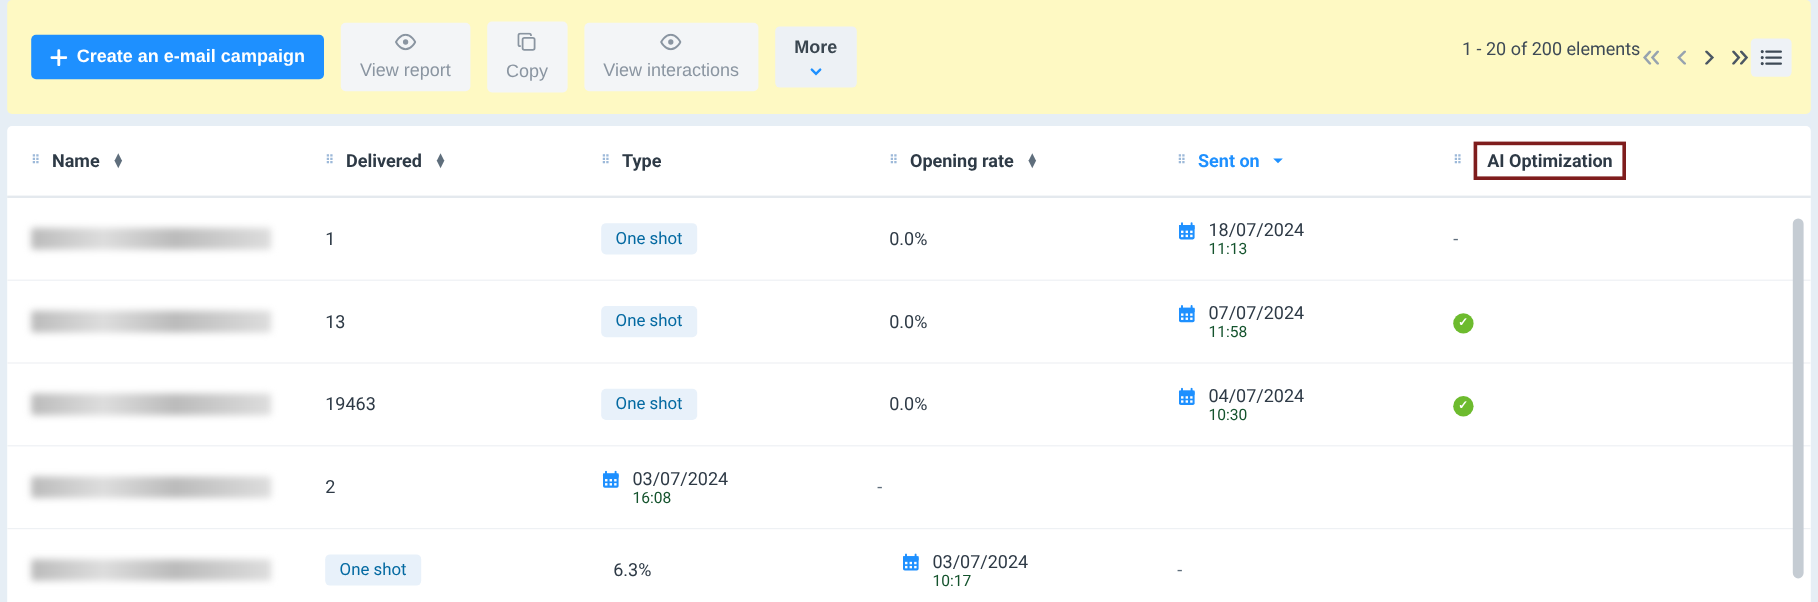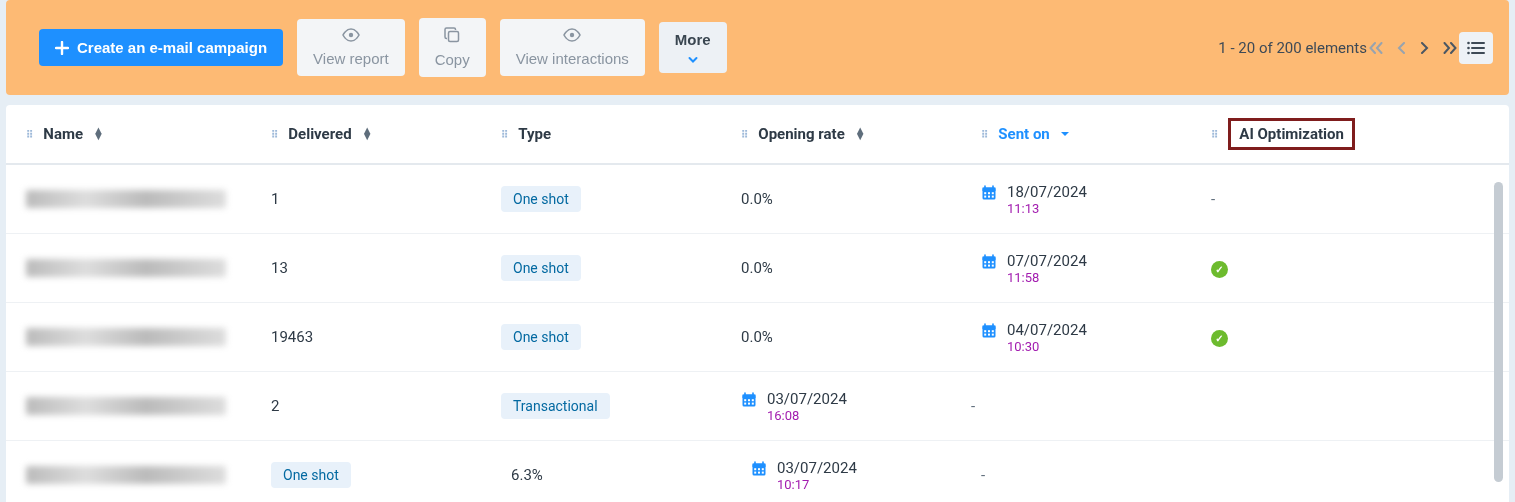--- a/index.html
+++ b/index.html
@@ -6,24 +6,24 @@
   body {
     font-family: -apple-system, BlinkMacSystemFont, "Segoe UI", Roboto, Arial, sans-serif;
     background: #e6eef5;
     font-size: 14px;
     color: #333;
     width: 1515px;
     height: 502px;
     overflow: hidden;
   }
   .toolbar-wrap {
-    background: #fdba74;
+    background: #fef9c3;
     margin: 0 6px 0 6px;
     border-radius: 4px;
-    padding: 18px 16px 18px 33px;
+    padding: 18px 16px 18px 20px;
     display: flex;
     align-items: center;
     justify-content: space-between;
   }
   .toolbar-left { display: flex; align-items: center; gap: 14px; }
   .btn-primary {
     background: #1e90ff;
     color: #fff;
     border: none;
     border-radius: 4px;
@@ -47,21 +47,21 @@
     display: flex;
     align-items: center;
     gap: 8px;
     flex-direction: column;
   }
   .btn-more {
     background: #edf1f5;
     color: #3a4650;
     font-weight: 600;
   }
-  .toolbar-right { display: flex; align-items: center; }
+  .toolbar-right { display: flex; }
   .pagination-info { color: #3e4a56; font-size: 15px; }
   .pager { display: flex; align-items: center; gap: 10px; color: #6c7a88; }
   .pager-btn { cursor: pointer; padding: 2px; font-size: 14px; display:inline-flex; }
   .list-toggle {
     background: #eef2f6;
     border-radius: 4px;
     width: 34px; height: 32px;
     display: flex; align-items: center; justify-content: center;
     color: #3e4a56;
     cursor: pointer;
@@ -118,21 +118,21 @@
     background: #e8f1fa;
     color: #0369a1;
     padding: 5px 12px;
     border-radius: 4px;
     font-size: 14px;
     display: inline-block;
   }
   .date-cell { display: flex; align-items: flex-start; gap: 10px; }
   .date-cell .cal { color: #1e90ff; margin-top: 2px; }
   .date-cell .date-main { color: #2e3a46; font-size: 15px; }
-  .date-cell .date-time { color: #a21caf; font-size: 13px; }
+  .date-cell .date-time { color: #14532d; font-size: 13px; }
   .check-circle {
     width: 17px; height: 17px; border-radius: 50%;
     background: #6dbb2e; display: inline-flex;
     align-items: center; justify-content: center;
     color: #fff; font-size: 10px; font-weight: bold;
   }
   .dash { color: #5f6e7c; }
   .scrollbar-fake {
     position: absolute; right: 6px; top: 77px; width: 9px; height: 300px;
     background: #c5ccd3; border-radius: 5px;
@@ -353,21 +353,20 @@
             </div>
           </div>
         </div>
         <div class="td col-ai"><span class="check-circle">✓</span></div>
       </div>
       <div class="tr">
         <div class="td col-name">
           <div class="blur-name"></div>
         </div>
         <div class="td col-delivered">2</div>
-        <div class="td col-type"><span class="tag">Transactional</span></div>
         <div class="td col-date">
           <div class="date-cell">
             <span class="cal">
               <svg width="16" height="16" viewBox="0 0 16 16">
                 <rect x="1.5" y="2.5" width="13" height="12" rx="1.5" fill="#1e90ff"></rect>
                 <rect x="1.5" y="2.5" width="13" height="3.5" fill="#1e90ff"></rect>
                 <rect x="3.5" y="7" width="9" height="6" fill="#fff" opacity="0.0"></rect>
                 <path d="M4 1v3M12 1v3" stroke="#1e90ff" stroke-width="1.6" stroke-linecap="round"></path>
                 <rect x="3.2" y="7.2" width="2" height="2" fill="#fff"></rect>
                 <rect x="7" y="7.2" width="2" height="2" fill="#fff"></rect>

